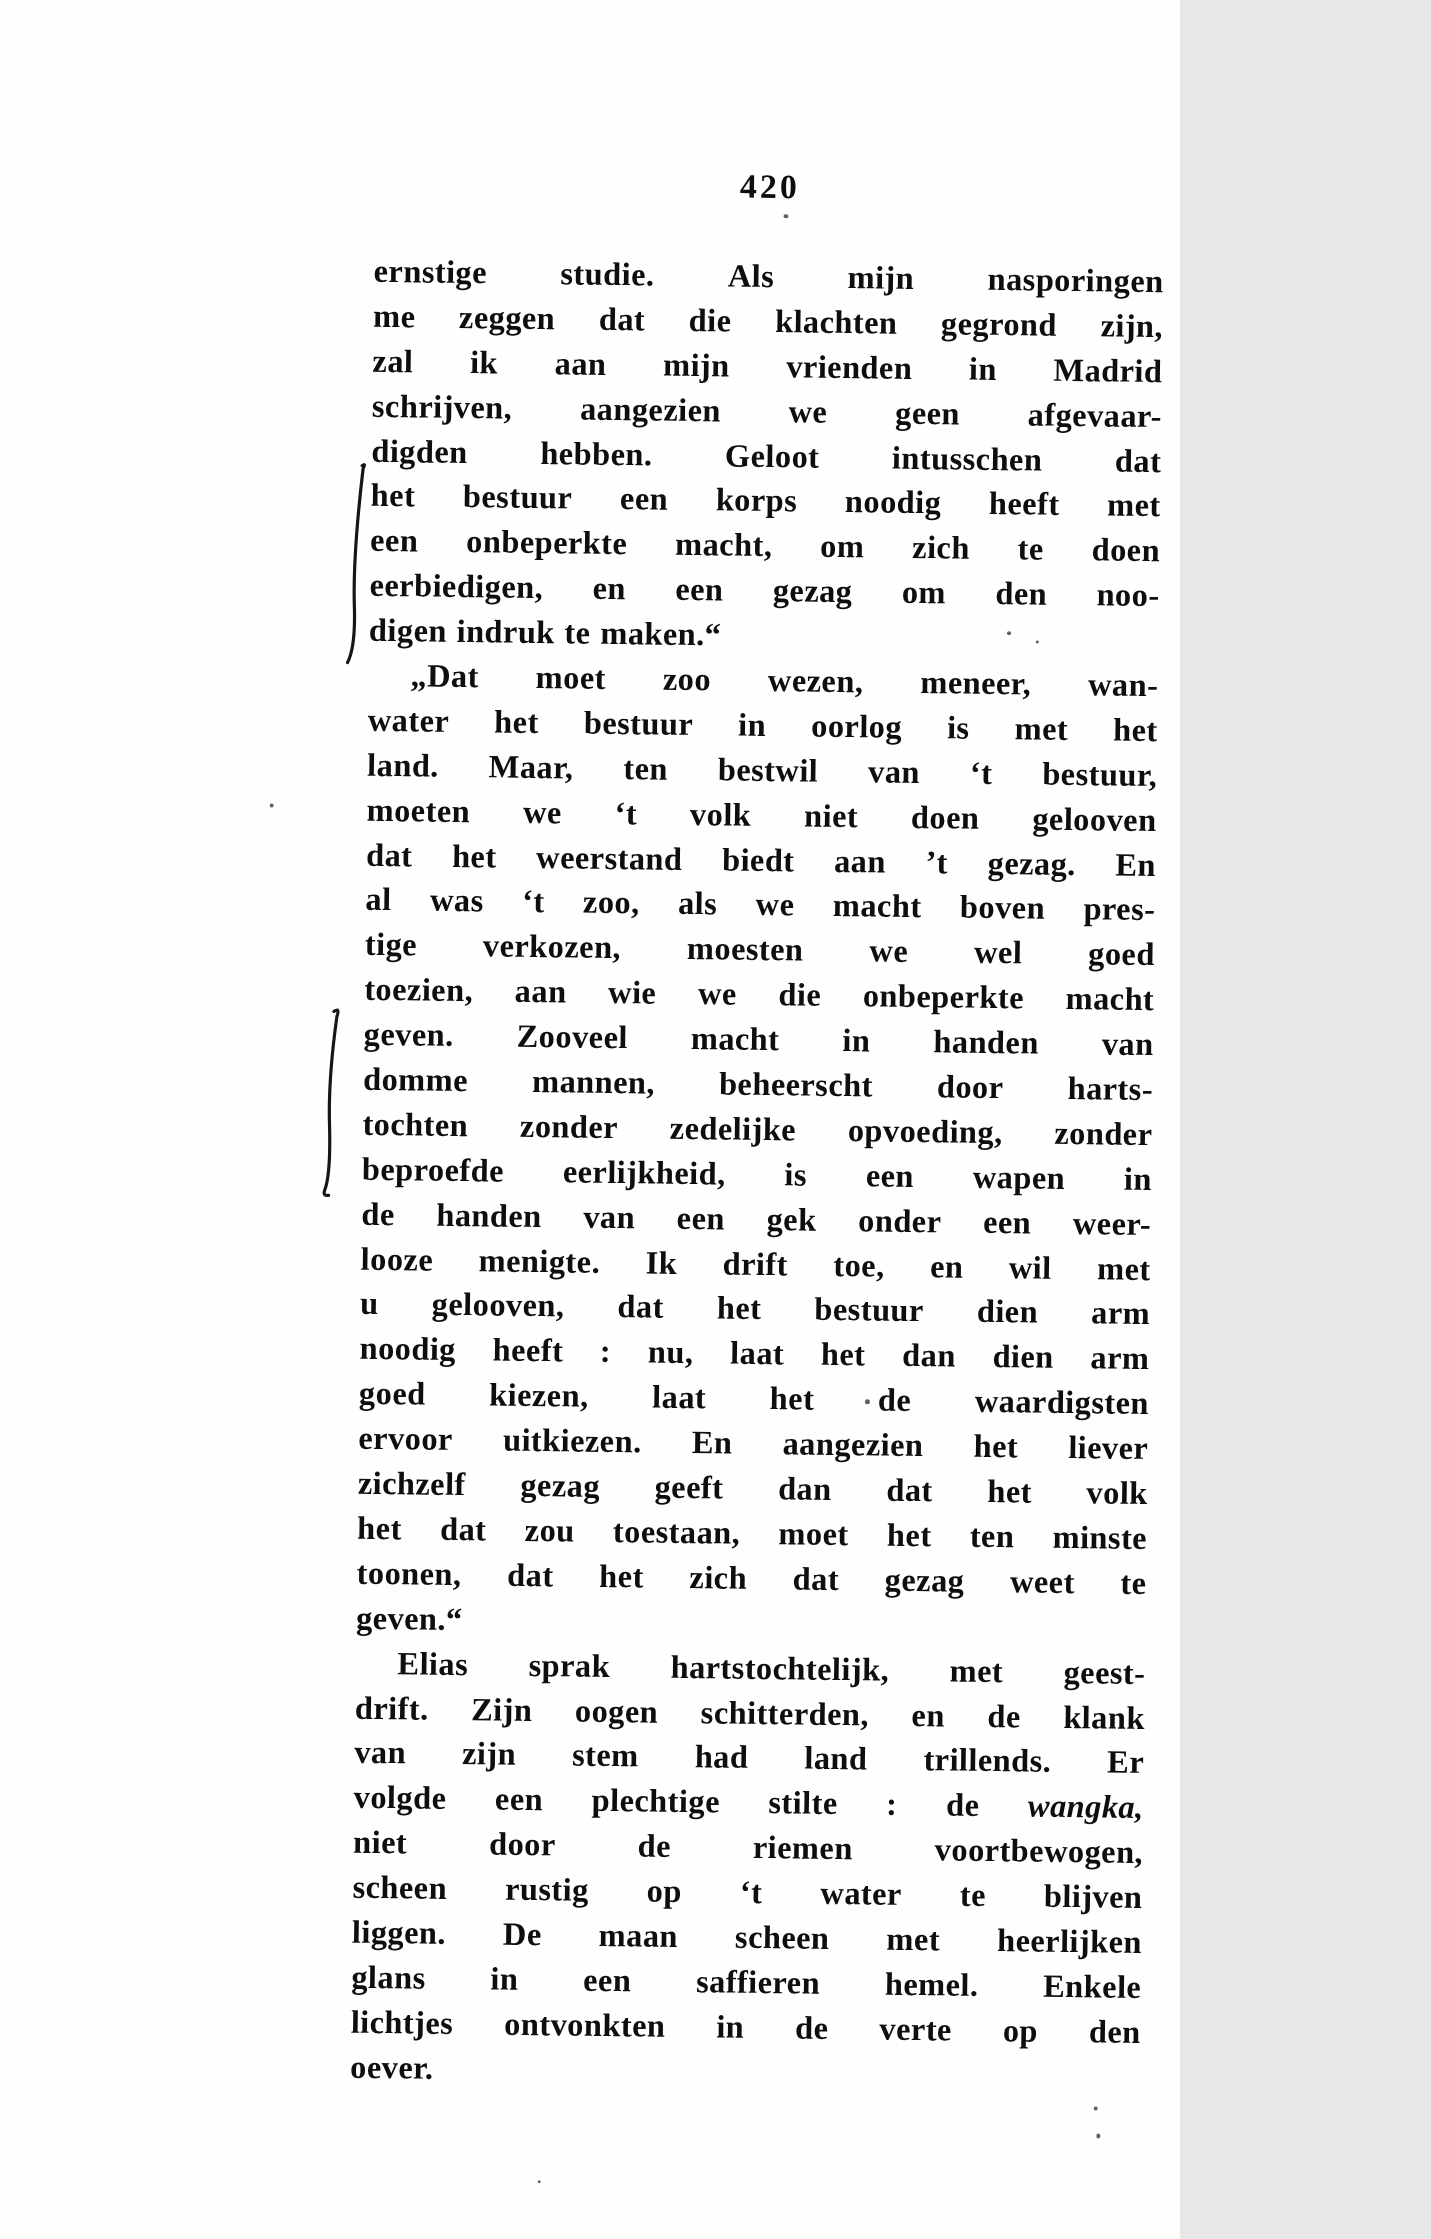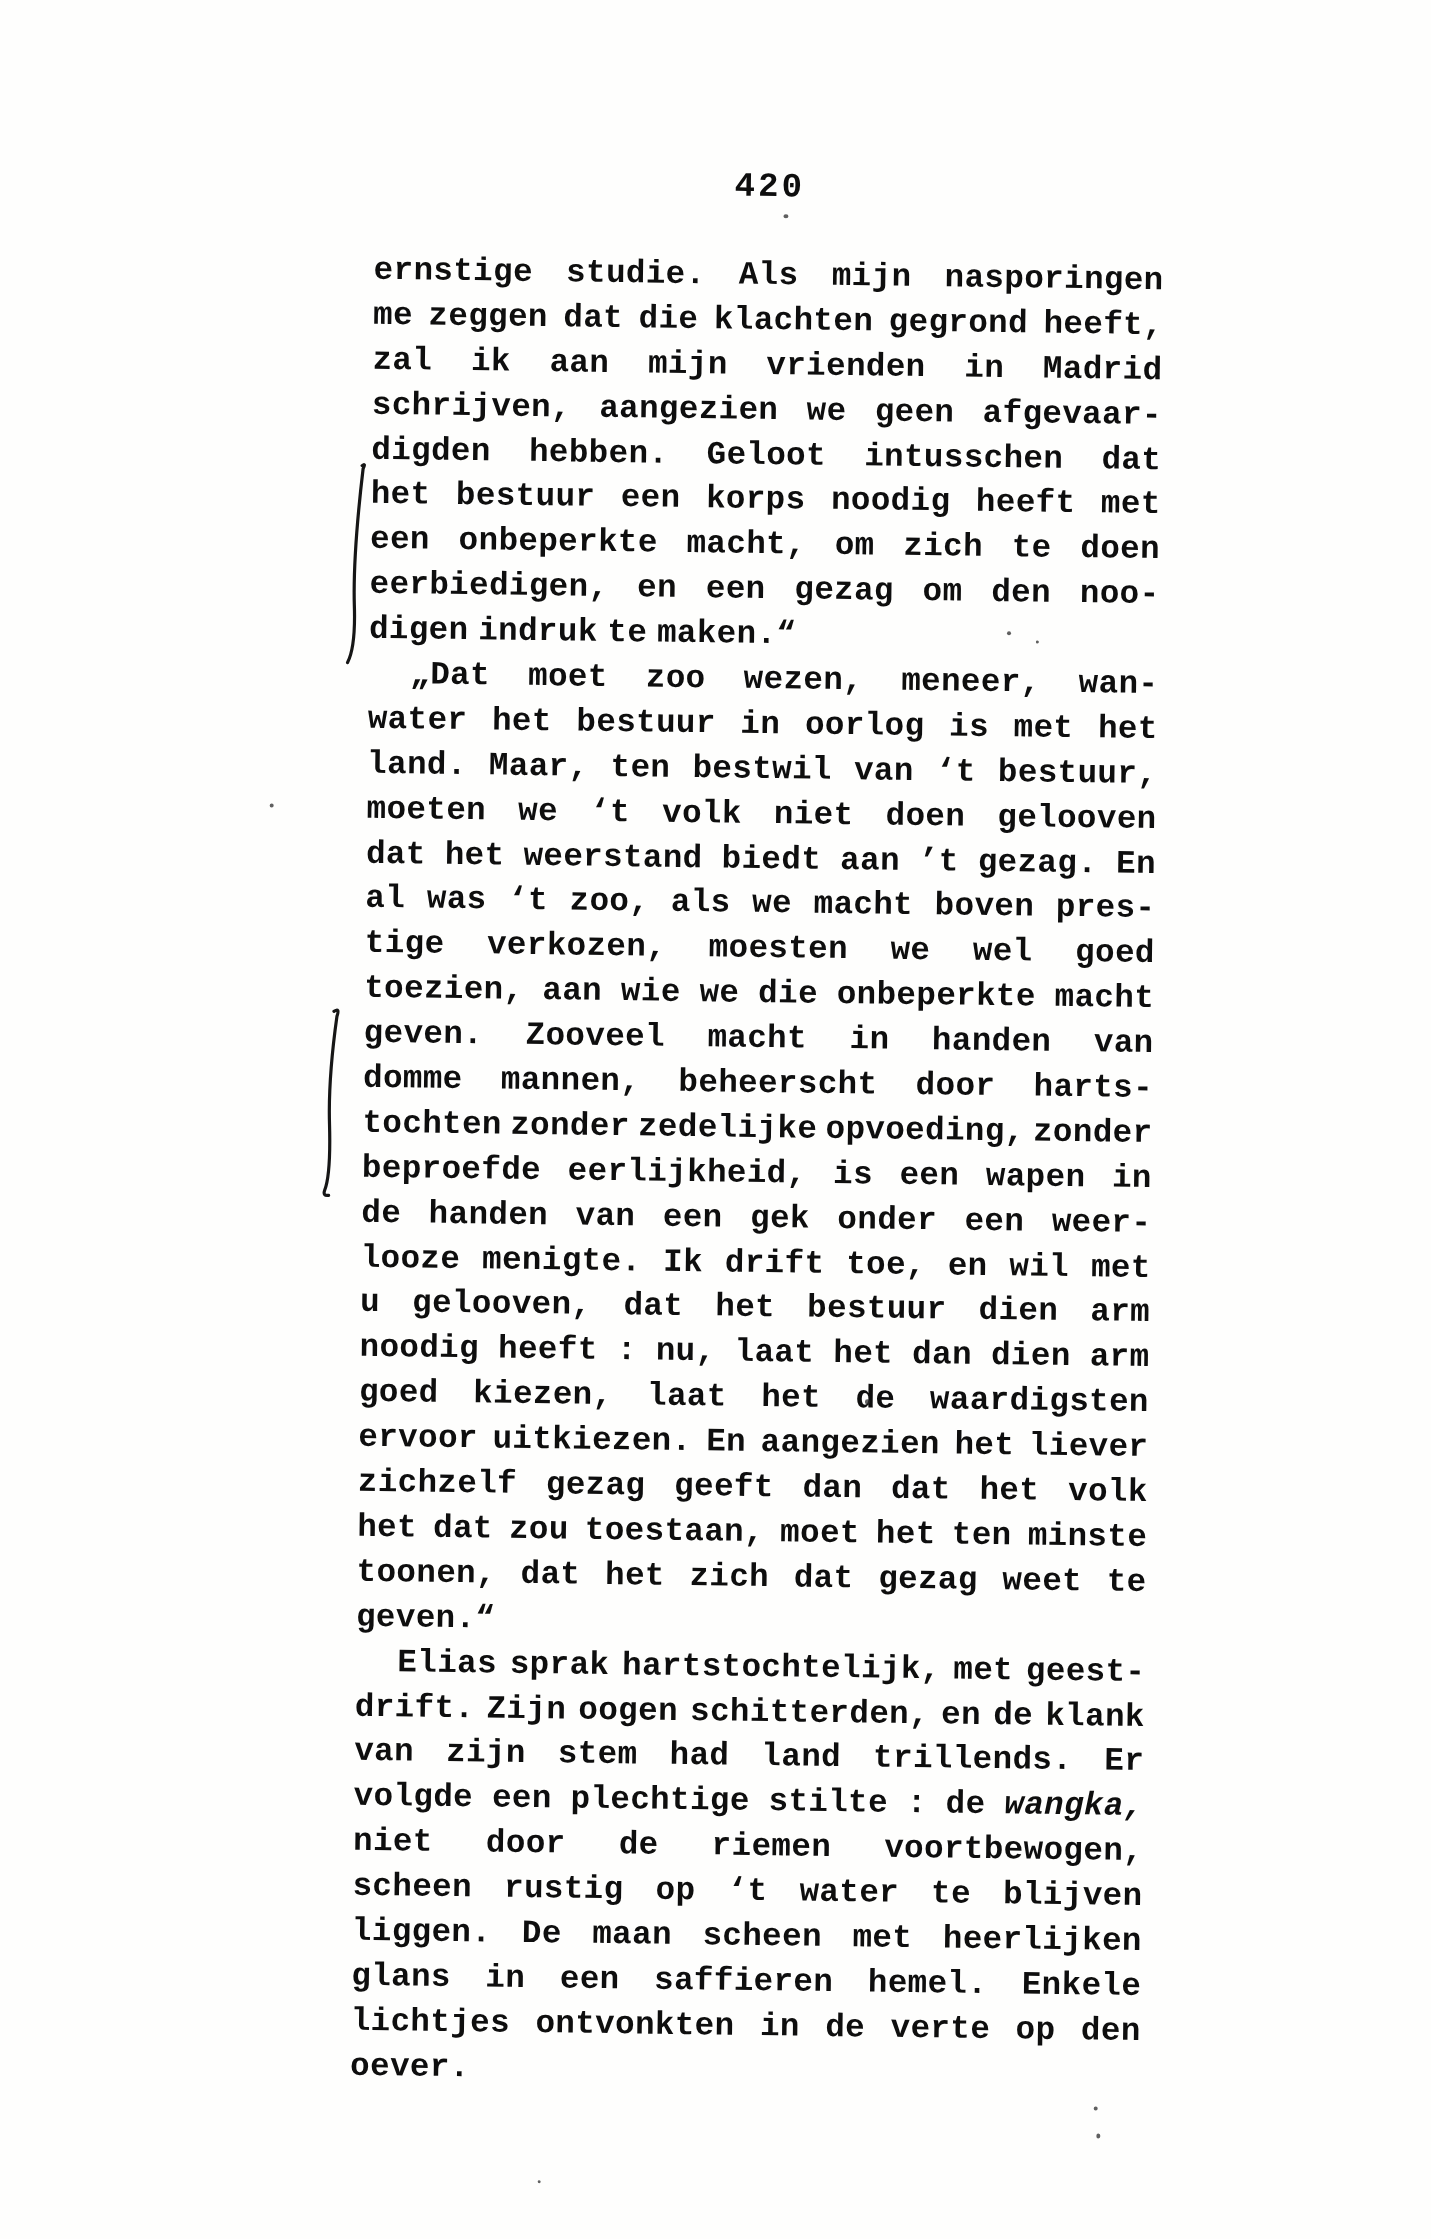--- a/index.html
+++ b/index.html
@@ -1,21 +1,21 @@
 <!DOCTYPE html>
 <html><head>
 <meta charset="utf-8">
 <style>
   html,body{margin:0;padding:0;background:#e8e8e8;}
   #page{
     position:relative;
-    width:1431px;height:2239px;
+    width:1180px;height:2239px;
     background:var(--paper,#fefefd);
     overflow:hidden;
-    font-family:Liberation Mono, monospace;
+    font-family:Liberation Serif, serif;
     color:var(--ink,#0e0e0e);
   }
   #tilt{
     position:absolute;left:0;top:0;width:100%;height:100%;
     transform:rotate(0.75deg);
     transform-origin:770px 250px;
   }
   #page-number{
     position:absolute;
     left:374px;top:168px;width:790px;
@@ -53,21 +53,21 @@
 </head>
 <body>
 
 <div id="page" style="--ink: #0e0e0e; --paper: #fefefd;">
   <div id="tilt">
 
     <div id="page-number">420</div>
 
     <div id="body-text">
         <div class="textline"><span>ernstige</span><span>studie.</span><span>Als</span><span>mijn</span><span>nasporingen</span></div>
-        <div class="textline"><span>me</span><span>zeggen</span><span>dat</span><span>die</span><span>klachten</span><span>gegrond</span><span>heeft,</span></div>
+        <div class="textline"><span>me</span><span>zeggen</span><span>dat</span><span>die</span><span>klachten</span><span>gegrond</span><span>zijn,</span></div>
         <div class="textline"><span>zal</span><span>ik</span><span>aan</span><span>mijn</span><span>vrienden</span><span>in</span><span>Madrid</span></div>
         <div class="textline"><span>schrijven,</span><span>aangezien</span><span>we</span><span>geen</span><span>afgevaar-</span></div>
         <div class="textline"><span>digden</span><span>hebben.</span><span>Geloot</span><span>intusschen</span><span>dat</span></div>
         <div class="textline"><span>het</span><span>bestuur</span><span>een</span><span>korps</span><span>noodig</span><span>heeft</span><span>met</span></div>
         <div class="textline"><span>een</span><span>onbeperkte</span><span>macht,</span><span>om</span><span>zich</span><span>te</span><span>doen</span></div>
         <div class="textline"><span>eerbiedigen,</span><span>en</span><span>een</span><span>gezag</span><span>om</span><span>den</span><span>noo-</span></div>
         <div class="textline para-end"><span>digen</span><span>indruk</span><span>te</span><span>maken.“</span></div>
         <div class="textline indent"><span>„Dat</span><span>moet</span><span>zoo</span><span>wezen,</span><span>meneer,</span><span>wan-</span></div>
         <div class="textline"><span>water</span><span>het</span><span>bestuur</span><span>in</span><span>oorlog</span><span>is</span><span>met</span><span>het</span></div>
         <div class="textline"><span>land.</span><span>Maar,</span><span>ten</span><span>bestwil</span><span>van</span><span>‘t</span><span>bestuur,</span></div>

